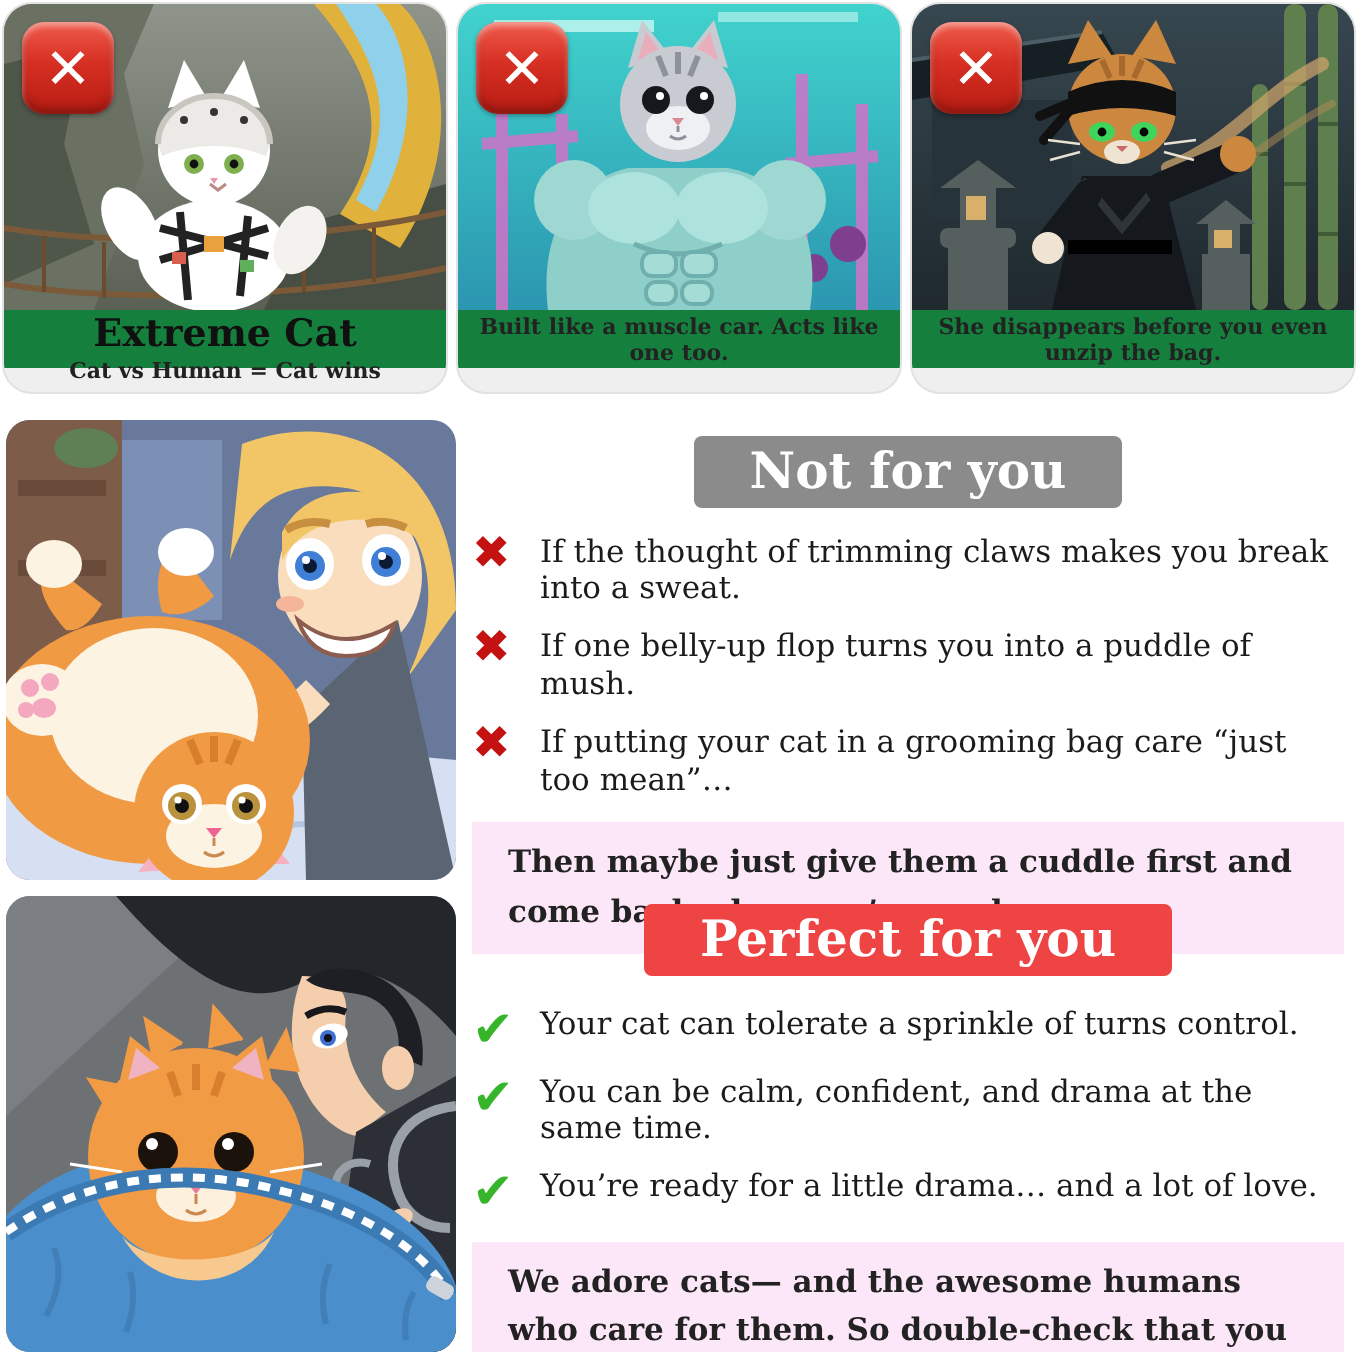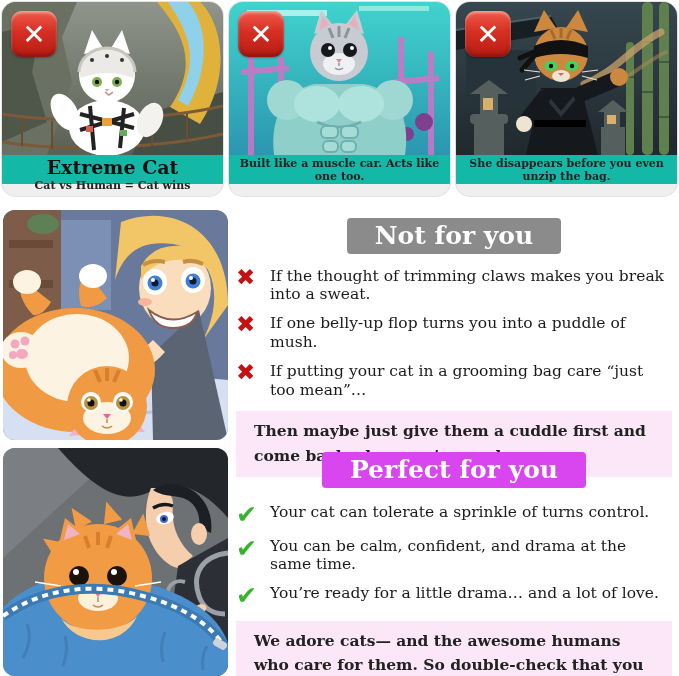--- a/index.html
+++ b/index.html
@@ -7,21 +7,21 @@
   body { font-family: "DejaVu Serif", serif; color: #1b1b1b; }
 
   
   .top-row { display: flex; justify-content: space-between; padding: 2px 2px 0 2px; }
   .card {
     position: relative; width: 221px; height: 194px;
     border-radius: 14px; overflow: hidden;
     box-shadow: 0 0 0 1px #e2e2e2; background: #efefef;
   }
   .card-img { display: block; width: 221px; height: 153px; }
-  .card-caption { height: 29px; background: #14b8a6; text-align: center; padding-top: 2px; }
+  .card-caption { height: 29px; background: #15803d; text-align: center; padding-top: 2px; }
   .card-title { font-size: 19px; font-weight: bold; color: #101010; line-height: 1.15; }
   .card-sub { font-size: 11px; font-weight: bold; color: #222; line-height: 1.2; }
   .x-badge {
     position: absolute; top: 9px; left: 9px; width: 46px; height: 46px;
     border-radius: 11px;
     background: linear-gradient(180deg, #ef5a4a 0%, #d62f23 45%, #b71c12 100%);
     box-shadow: inset 0 2px 3px rgba(255,255,255,.45), inset 0 -3px 4px rgba(0,0,0,.25), 0 1px 2px rgba(0,0,0,.3);
     color: #fff; display: flex; align-items: center; justify-content: center;
     font-family: "DejaVu Sans", sans-serif; font-weight: bold; font-size: 28px;
   }
@@ -32,21 +32,21 @@
   .section-bot { margin-top: 8px; height: 228px; }
   .illus { flex: none; margin-left: 3px; border-radius: 12px; overflow: hidden; }
   .illus svg { display: block; }
 
   .content { flex: 1; padding: 0 7px 0 8px; display: flex; flex-direction: column; }
   .header-pill {
     align-self: center; color: #fff; font-weight: bold; font-size: 25px;
     padding: 4px 28px; border-radius: 4px; line-height: 1.1;
   }
   .pill-gray { background: #8b8b8b; margin-top: 8px; }
-  .pill-orange { background: #d946ef; margin-top: 4px; }
+  .pill-orange { background: #ef4444; margin-top: 4px; }
 
   .bullets { margin-top: 12px; }
   .bullets-bot { margin-top: 14px; }
   .bullet { display: flex; margin-bottom: 9px; }
   .bullet-icon {
     flex: none; width: 34px; font-family: "DejaVu Sans", sans-serif;
     font-weight: bold; font-size: 23px; line-height: 1;
   }
   .cross-icon { color: #c41212; }
   .check-icon { color: #36b52a; font-size: 25px; }

